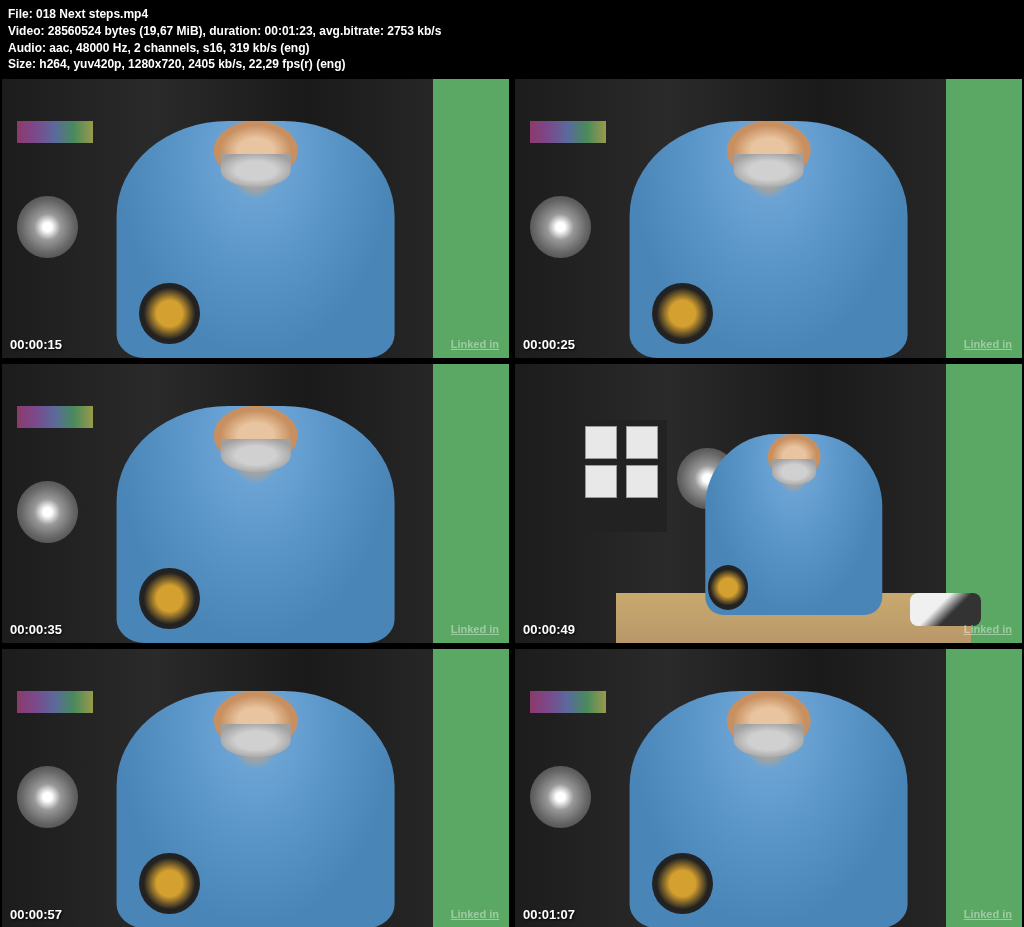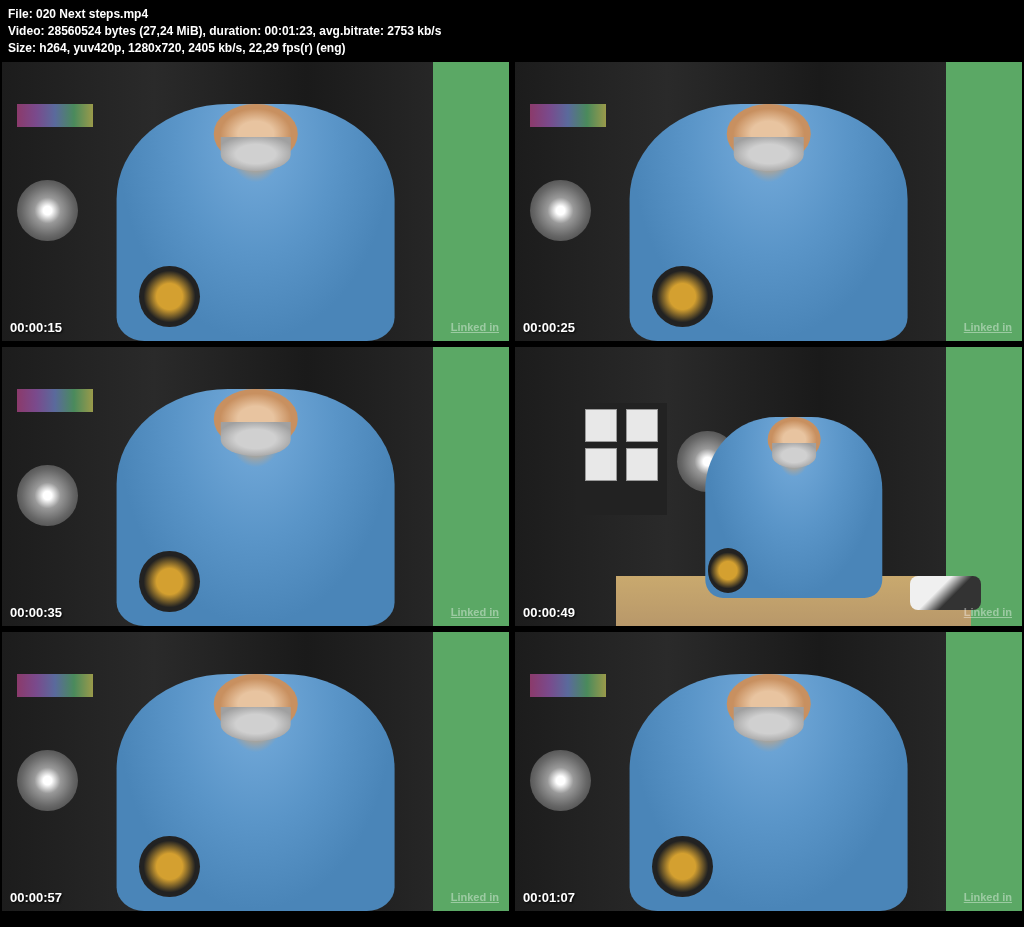--- a/index.html
+++ b/index.html
@@ -166,25 +166,29 @@
       z-index: 10;
       text-decoration: underline;
     }
   </style>
 </head>
 <body>
 
 <div class="metadata">
   <span class="metadata-line">
     <span>File:</span>
-    <span>020 Next steps.mp4</span>
+    <span>018 Next steps.mp4</span>
   </span>
   <span class="metadata-line">
     <span>Video:</span>
-    <span>28560524 bytes (27,24 MiB), duration: 00:01:23, avg.bitrate: 2753 kb/s</span>
+    <span>28560524 bytes (19,67 MiB), duration: 00:01:23, avg.bitrate: 2753 kb/s</span>
+  </span>
+  <span class="metadata-line">
+    <span>Audio:</span>
+    <span>aac, 48000 Hz, 2 channels, s16, 319 kb/s (eng)</span>
   </span>
   <span class="metadata-line">
     <span>Size:</span>
     <span>h264, yuv420p, 1280x720, 2405 kb/s, 22,29 fps(r) (eng)</span>
   </span>
 </div>
 
 <div class="grid">
   <div class="frame">
     <div class="frame-bg"></div>

